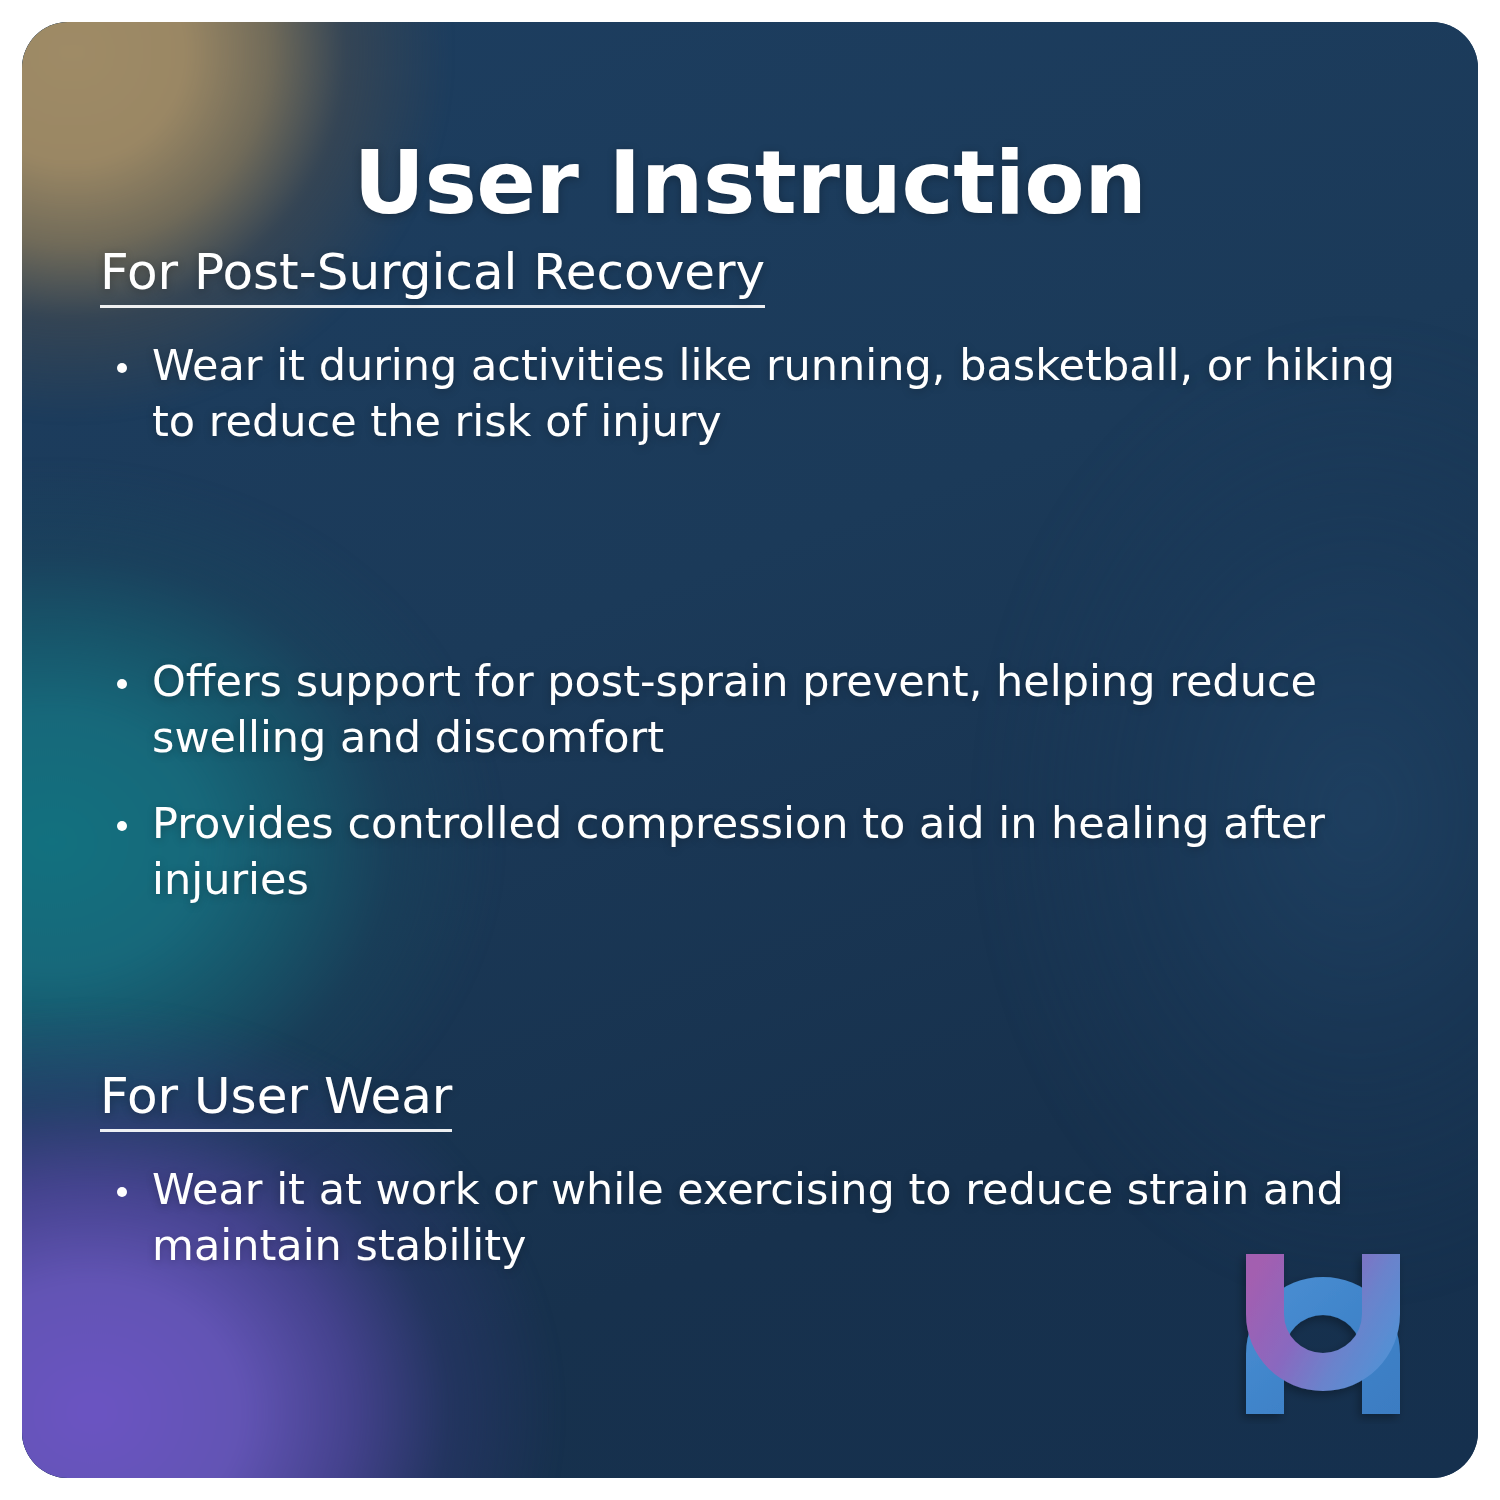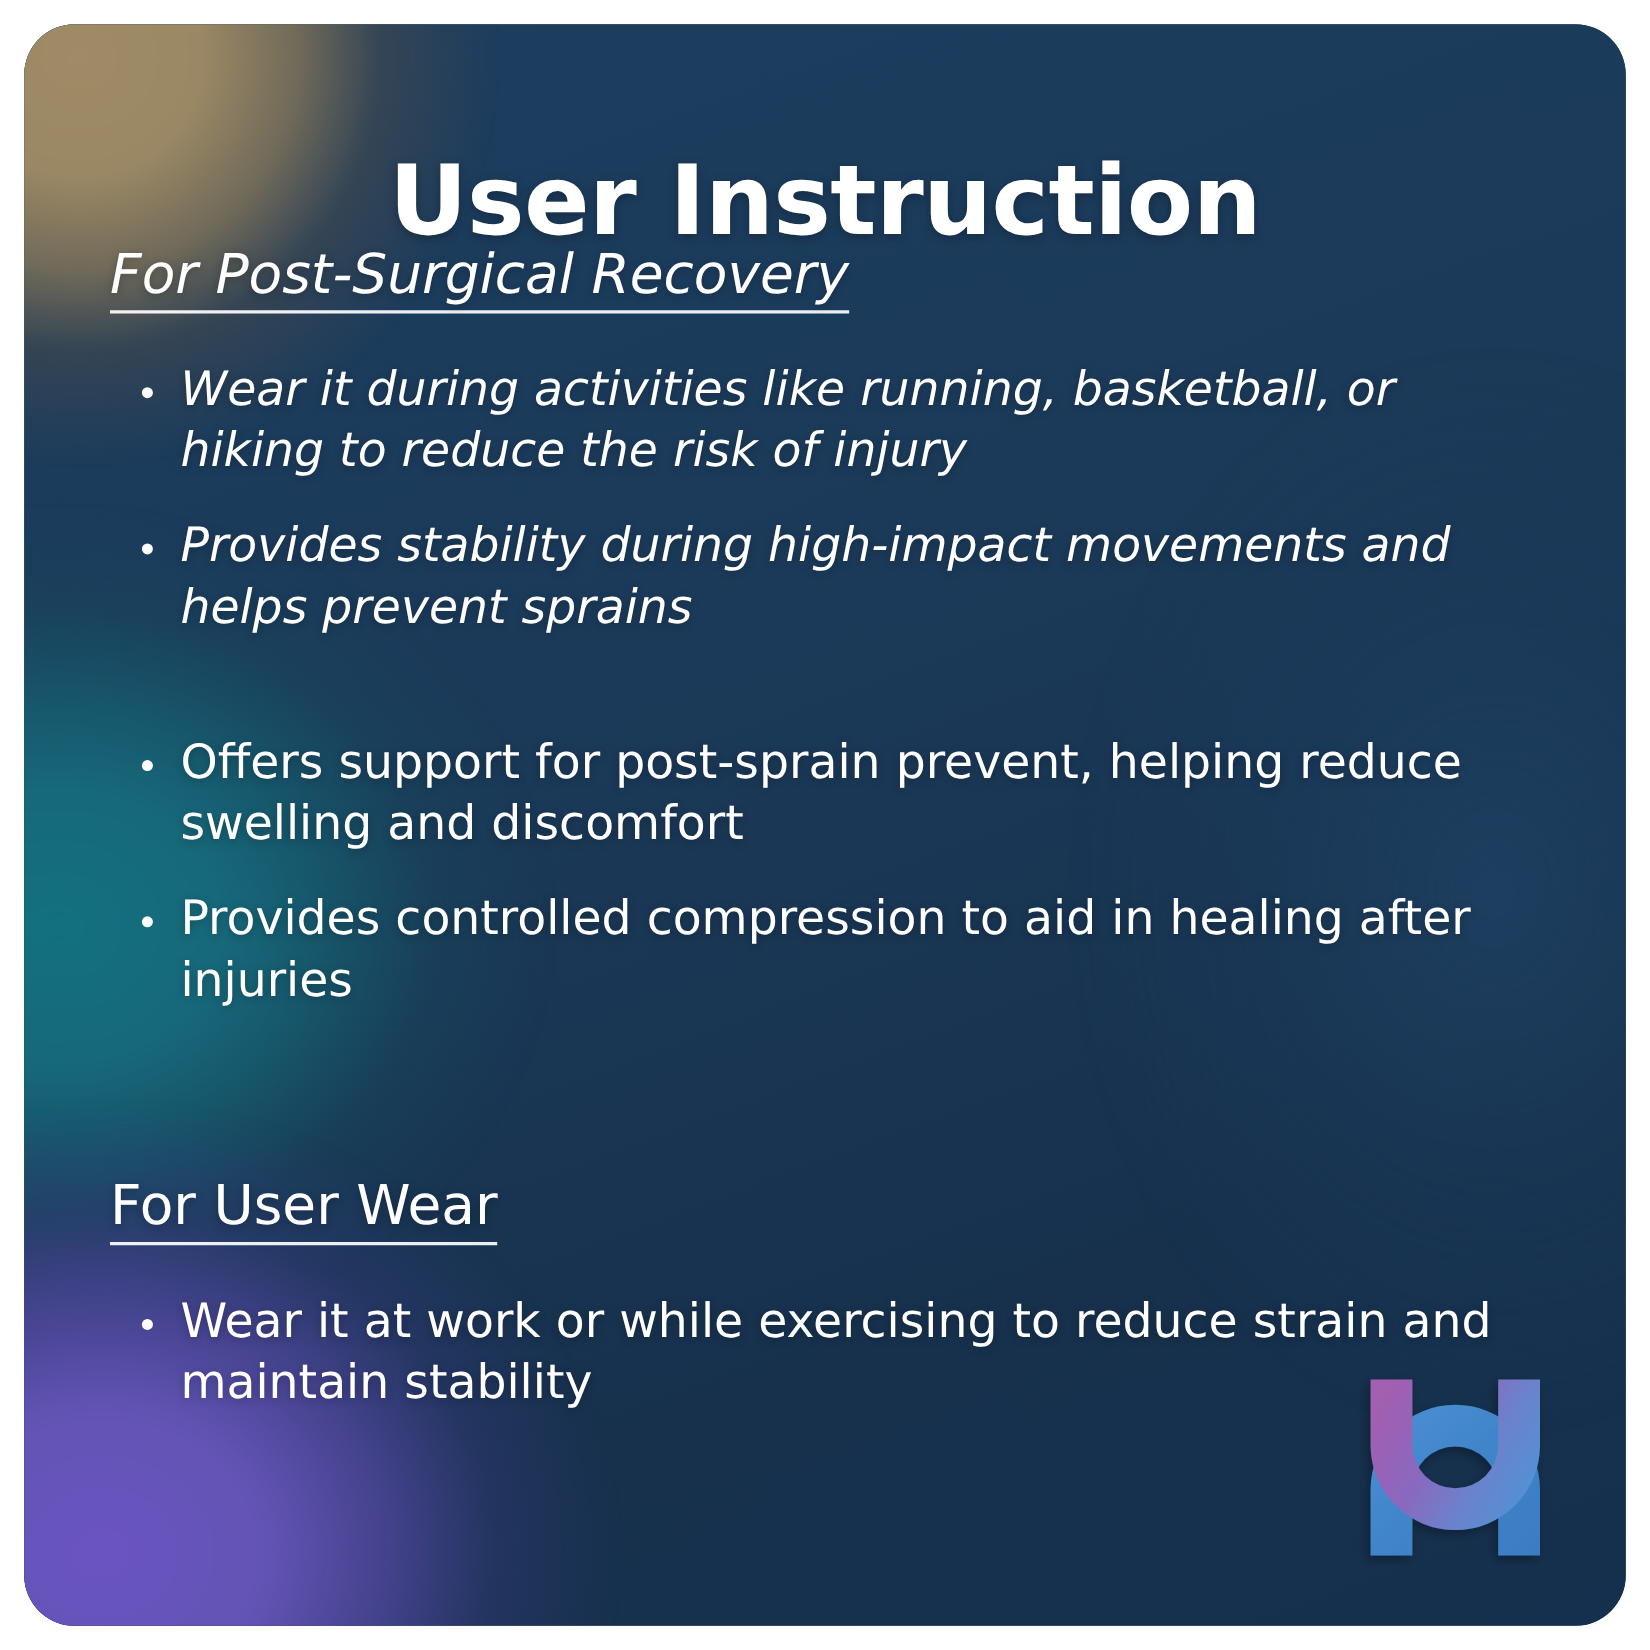--- a/index.html
+++ b/index.html
@@ -124,21 +124,21 @@
     line-height: 1.12;
     display: inline-block;
     border-bottom: 3px solid rgba(255,255,255,0.92);
     padding-bottom: 5px;
     margin: 0 0 26px 0;
     text-shadow: 0 2px 8px rgba(0,0,0,0.25);
   }
 
   ul.bullets {
     list-style: none;
-    margin: 16px;
+    margin: 4px;
     padding: 0;
   }
 
   ul.bullets li {
     position: relative;
     color: #ffffff;
     font-size: 43px;
     font-weight: 400;
     line-height: 1.30;
     padding-left: 48px;
@@ -152,21 +152,21 @@
     position: absolute;
     left: 13px;
     top: 25px;
     width: 10px;
     height: 10px;
     border-radius: 50%;
     background: #ffffff;
   }
 
   
-  #sec-0 { top: 199px; font-style: italic; }
+  #sec-0 { top: 222px; }
   #sec-1 { top: 628px; }
   #sec-2 { top: 1046px; }
 
   
   .logo {
     position: absolute;
     right: 60px;
     bottom: 54px;
     width: 190px;
     height: 180px;
@@ -189,24 +189,20 @@
     <div class="content">
 
       <h1 class="title">User Instruction</h1>
 
       <div class="section" id="sec-0">
         <div class="section-heading">For Post-Surgical Recovery</div>
         <ul class="bullets">
           <li>
             <span class="dot"></span>
             <span>Wear it during activities like running, basketball, or hiking to reduce the risk of injury</span>
-          </li>
-          <li>
-            <span class="dot"></span>
-            <span>Provides stability during high-impact movements and helps prevent sprains</span>
           </li>
         </ul>
       </div>
 
       <div class="section" id="sec-1">
         <ul class="bullets">
           <li>
             <span class="dot"></span>
             <span>Offers support for post-sprain prevent, helping reduce swelling and discomfort</span>
           </li>

